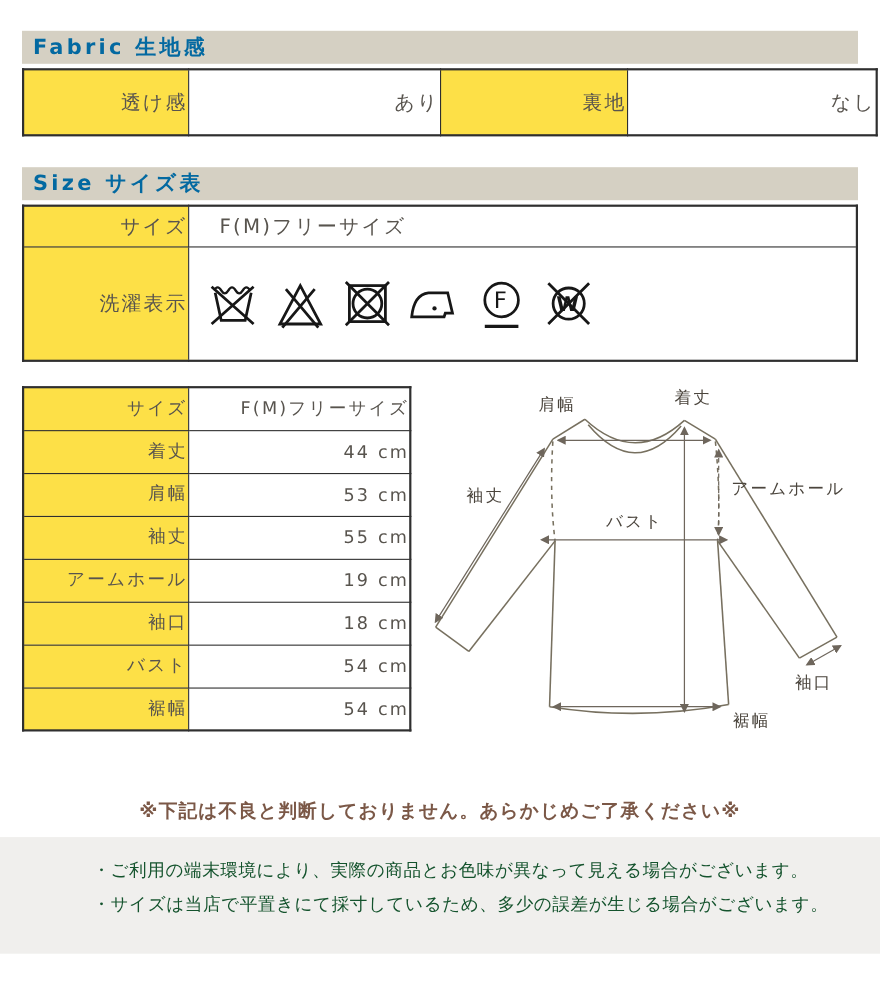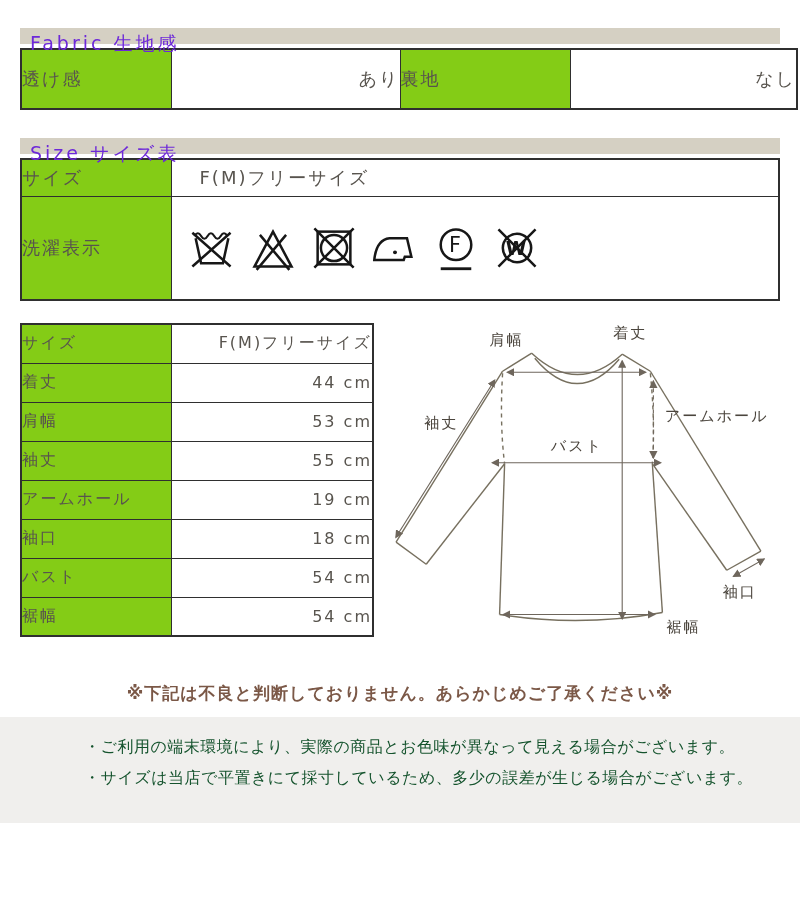--- a/index.html
+++ b/index.html
@@ -5,38 +5,38 @@
   * { margin:0; padding:0; box-sizing:border-box; }
   html,body { width:800px; }
   body {
     width:800px; height:900px; overflow:hidden;
     background:#ffffff;
     font-family:"DejaVu Sans","Liberation Sans",sans-serif;
     color:#58544e;
   }
   .section-header {
     margin:28px 20px 0 20px;
-    height:16px; line-height:30px;
-    background:#d5d0c3; color:#6d28d9;
+    height:30px; line-height:30px;
+    background:#d5d0c3; color:#0369a1;
     font-size:19px; letter-spacing:3px;
     padding-left:10px;
-    font-weight:400;
+    font-weight:700;
   }
   table.spec {
     border-collapse:collapse;
     margin:4px 20px 0 20px;
     width:760px; table-layout:fixed;
     border:2px solid #2f2f2f;
   }
   table.spec td {
     border:1px solid #2f2f2f;
     font-size:18px; letter-spacing:2px;
     color:#58544e;
   }
-  td.lbl { background:#84cc16; text-align:left; }
+  td.lbl { background:#fde047; text-align:right; }
   td.val { background:#ffffff; text-align:right; }
   .t1 td { height:60px; }
   .t1 td:nth-child(1){ width:150px; }
   .t1 td:nth-child(2){ width:229px; }
   .t1 td:nth-child(3){ width:170px; }
   .t1 td:nth-child(4){ width:227px; }
   .t2 td:nth-child(1){ width:150px; }
   .t2 td.val { text-align:left; padding-left:28px; }
   .t2 tr.r1 td, .t2 tr.r2 td { height:37px; }
   .t2 tr.r3 td { height:104px; }
@@ -51,21 +51,21 @@
   }
   table.m-tbl td {
     border:1px solid #2f2f2f; height:39px;
     font-size:16px; letter-spacing:2px; color:#58544e;
   }
   table.m-tbl td:nth-child(1){ width:150px; }
   .diagram-wrap { flex:1; padding-left:12px; }
   .diagram-wrap svg { display:block; width:100%; height:auto; }
 
   .note-title {
-    margin-top:12px; text-align:center;
+    margin-top:28px; text-align:center;
     color:#7b5847; font-size:17px; font-weight:bold;
     letter-spacing:1px;
   }
   .notes-box {
     margin-top:12px; background:#f0efed;
     min-height:106px; padding:14px 20px 16px 84px;
   }
   .notes-box .note-item {
     font-size:16px; line-height:31px; color:#14532d;
     letter-spacing:0.5px;

